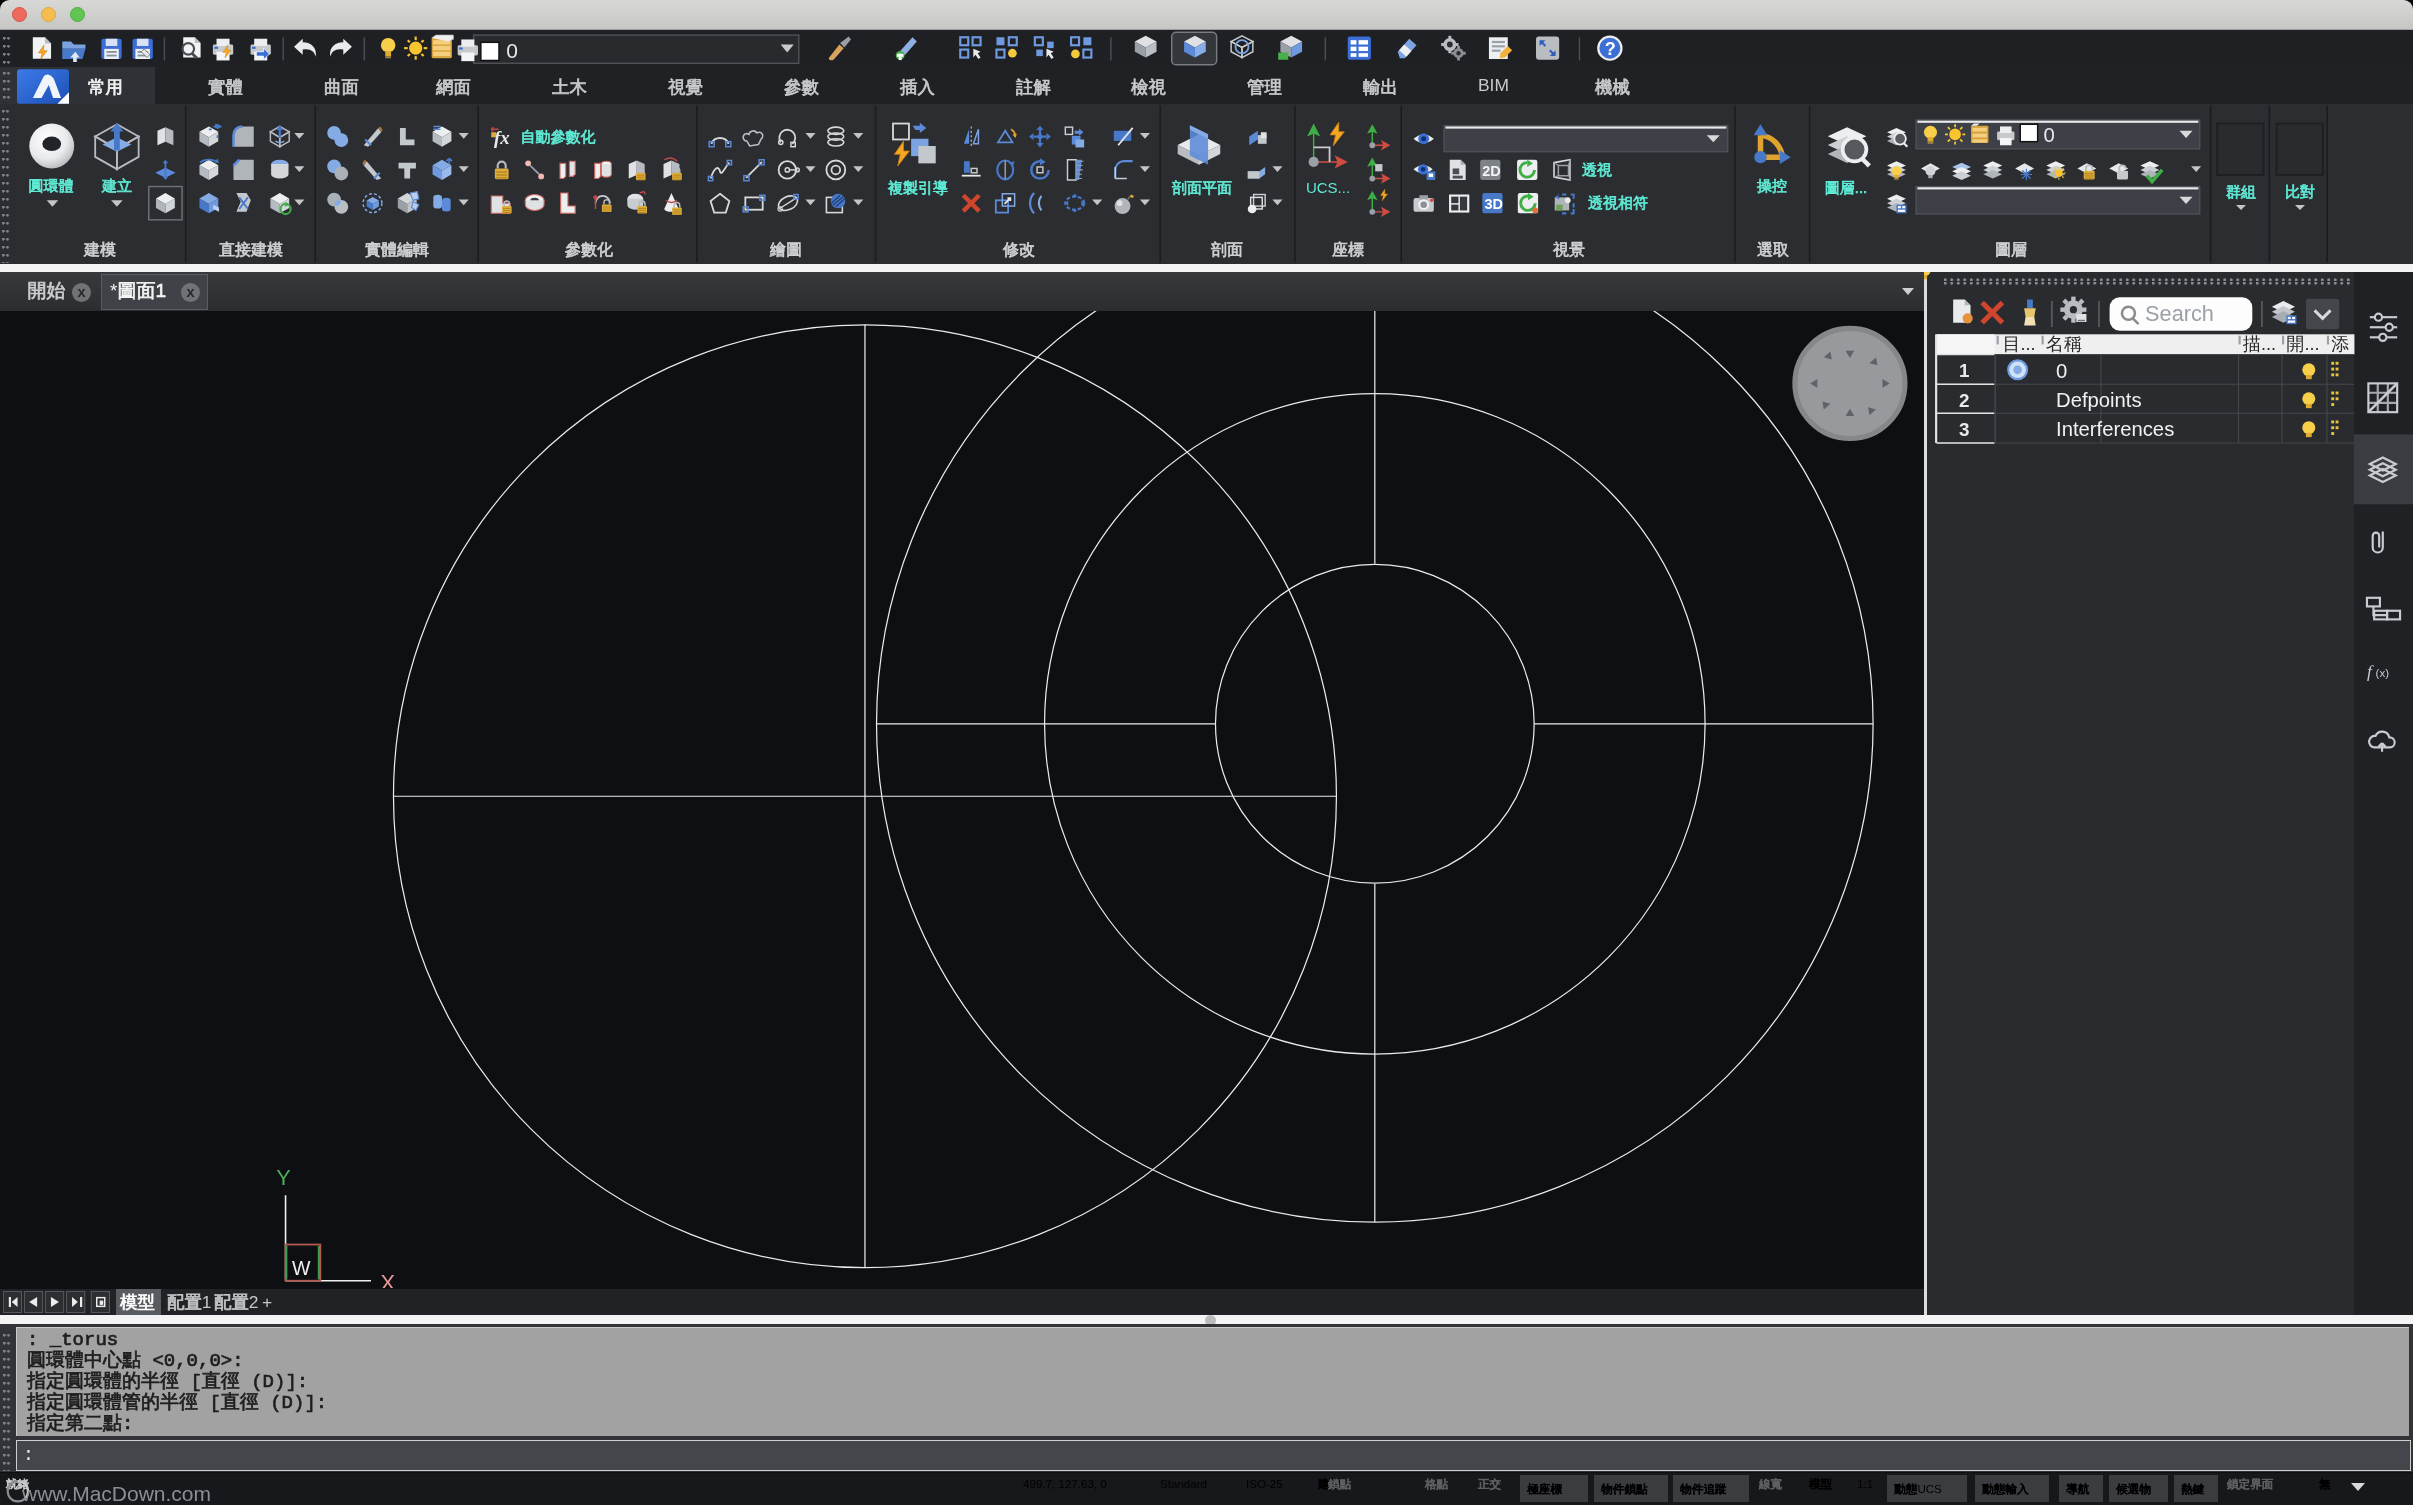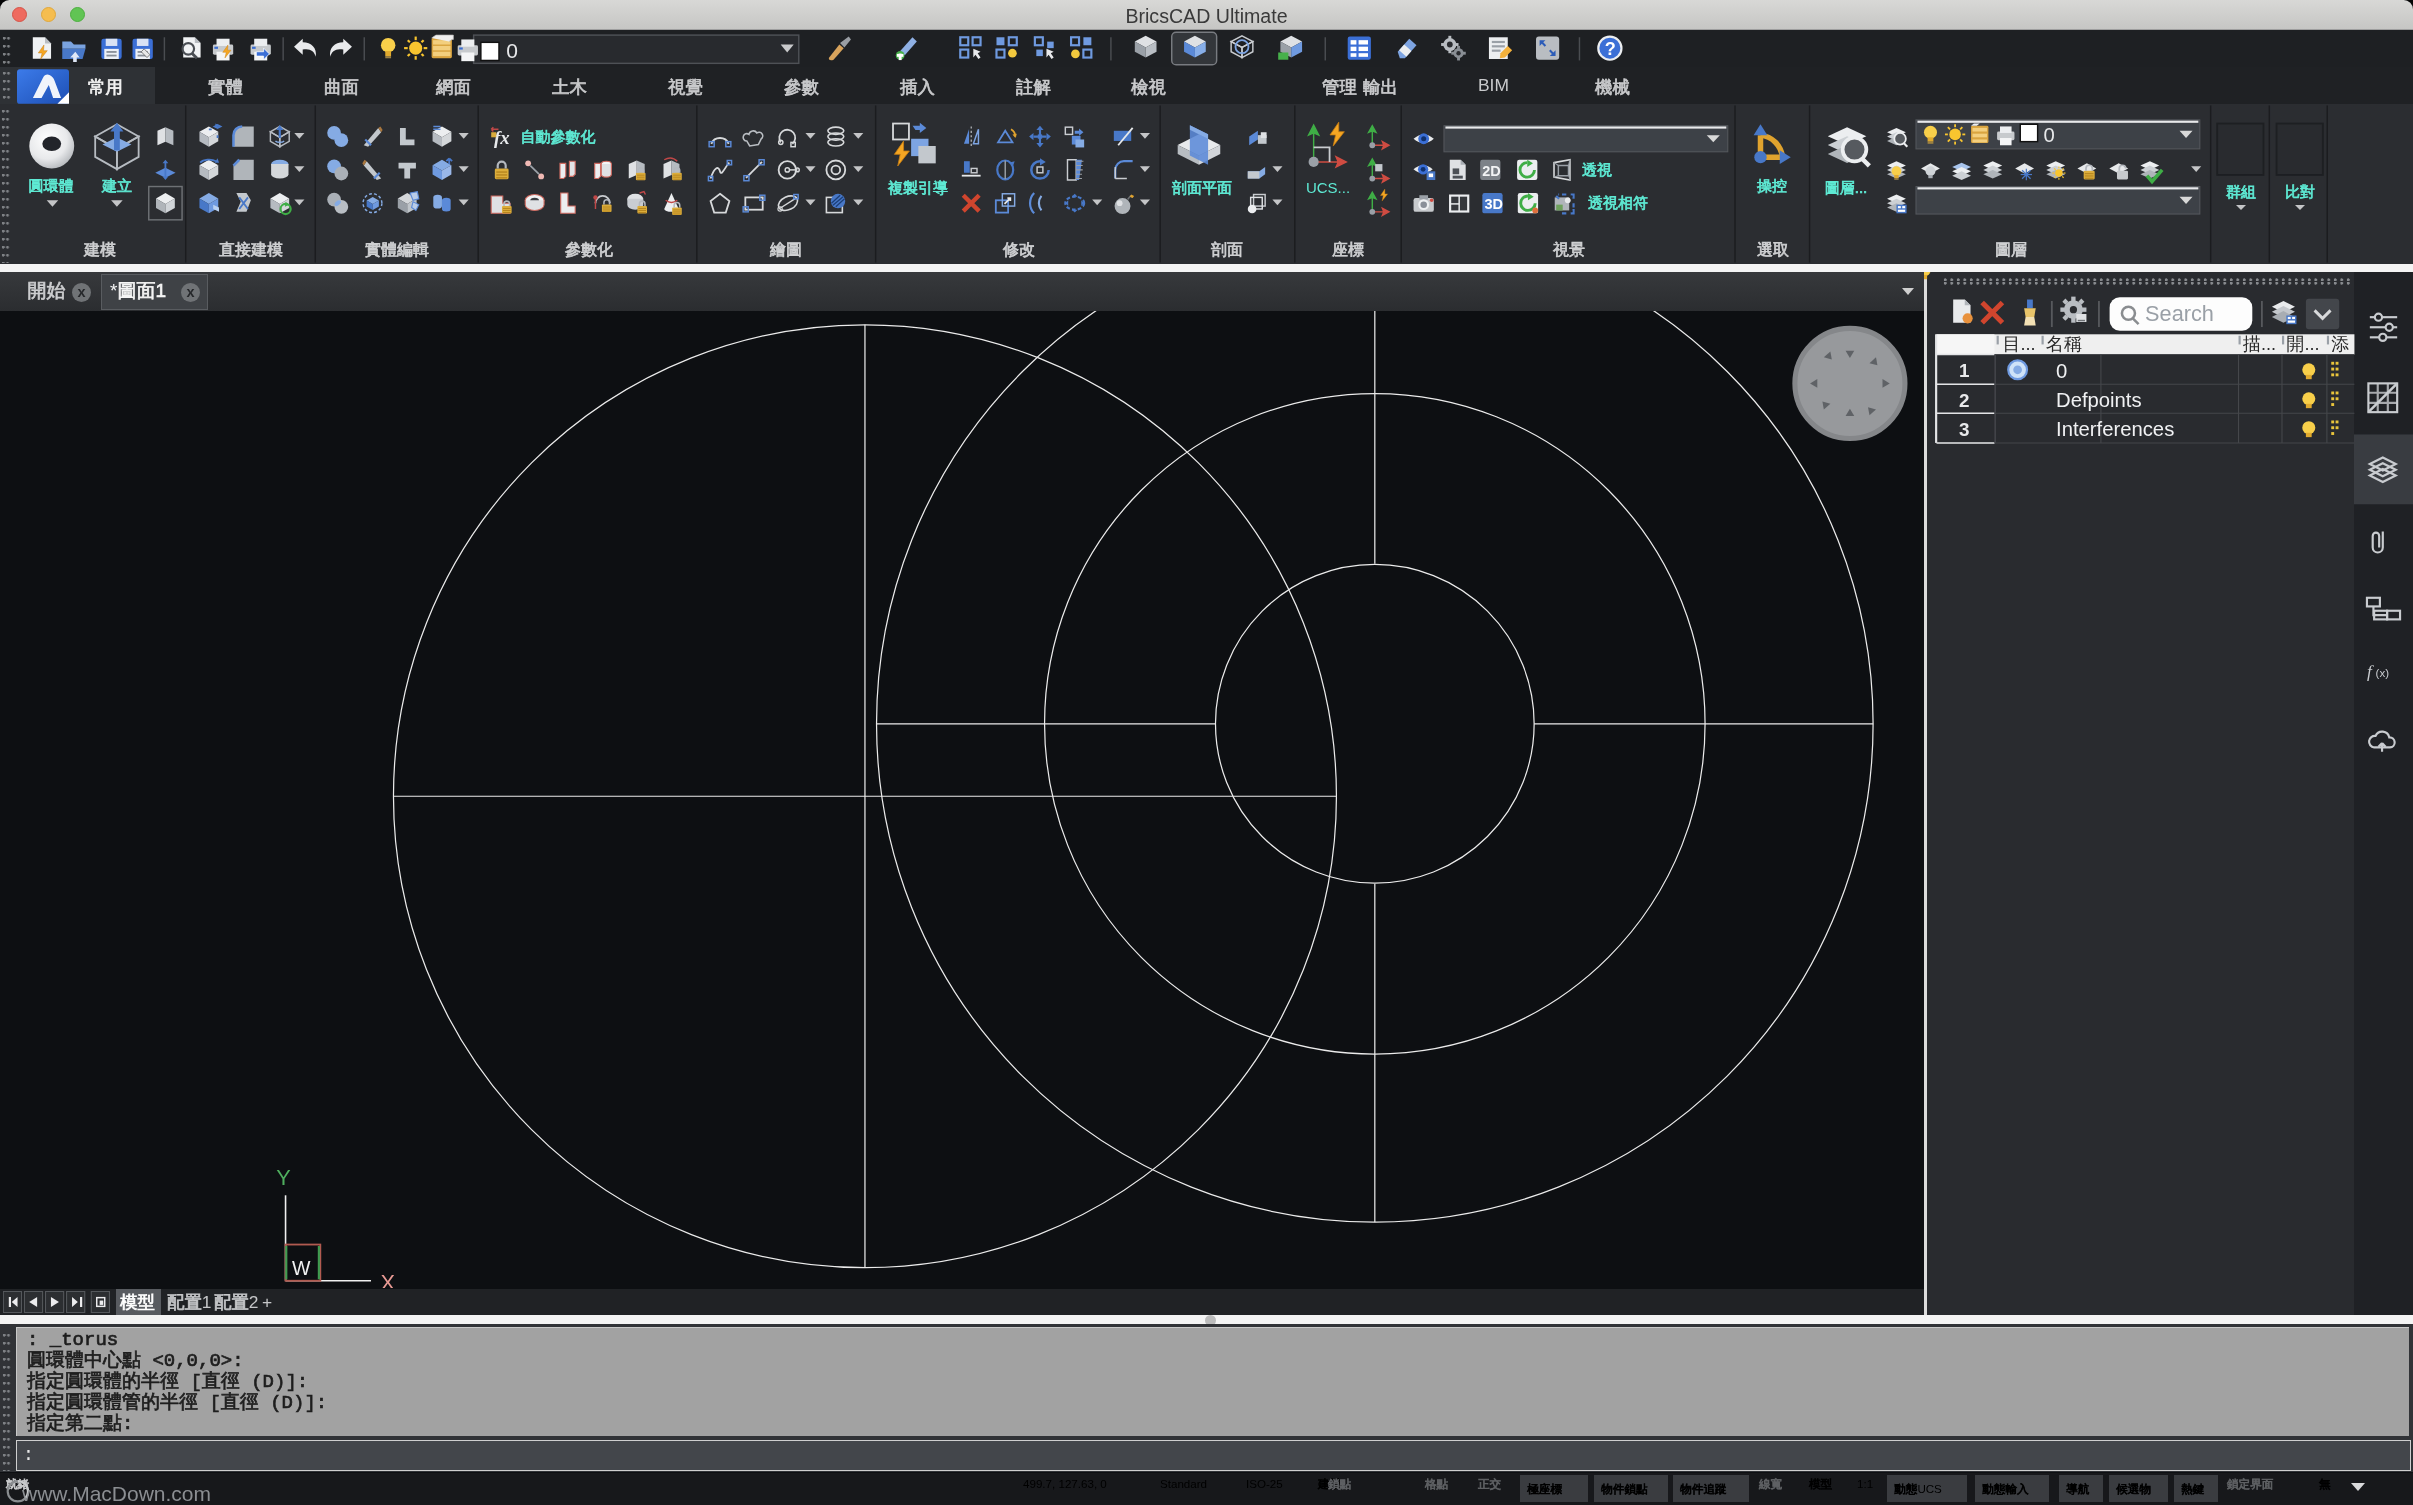--- a/index.html
+++ b/index.html
@@ -51,21 +51,20 @@
   #rstrip { left:2354px; top:272px; width:59px; height:1043px; background:#1f2125; }
 </style>
 </head>
 <body>
 <div id="page">
 
 <div id="titlebar" class="abs"></div>
 <div class="abs tl" style="left:12.3px;background:#ee6a5f;border:0.7px solid #d55347"></div>
 <div class="abs tl" style="left:41px;background:#f5bd4f;border:0.7px solid #dfa73c"></div>
 <div class="abs tl" style="left:70px;background:#61c454;border:0.7px solid #4caf3f"></div>
-<div id="title" class="abs">BricsCAD Ultimate</div>
 
 <div id="qat" class="abs"></div>
 <svg class="abs" style="left:0;top:30px" width="2413" height="37" viewBox="0 0 3332 51">
 <defs>
 <g id="printerQ">
           <rect x="4" y="12" width="28" height="14" rx="2" fill="#c7cacd"></rect>
           <rect x="9" y="4" width="18" height="10" fill="#eceef0"></rect>
           <rect x="9" y="22" width="18" height="12" fill="#f4f5f6"></rect>
           <rect x="6" y="15" width="5" height="3" fill="#3c6fd1"></rect>
         </g>
@@ -304,21 +303,21 @@
 <div class="abs rtab act cj" style="left:88px">常用</div>
 <div class="abs rtab cj" style="left:208px">實體</div>
 <div class="abs rtab cj" style="left:324px">曲面</div>
 <div class="abs rtab cj" style="left:436px">網面</div>
 <div class="abs rtab cj" style="left:552px">土木</div>
 <div class="abs rtab cj" style="left:668px">視覺</div>
 <div class="abs rtab cj" style="left:784px">參數</div>
 <div class="abs rtab cj" style="left:900px">插入</div>
 <div class="abs rtab cj" style="left:1016px">註解</div>
 <div class="abs rtab cj" style="left:1131px">檢視</div>
-<div class="abs rtab cj" style="left:1322px">管理</div>
+<div class="abs rtab cj" style="left:1247px">管理</div>
 <div class="abs rtab cj" style="left:1363px">輸出</div>
 <div class="abs rtab" style="left:1478px">BIM</div>
 <div class="abs rtab cj" style="left:1595px">機械</div>
 </div>
 
 <div id="ribbon" class="abs"></div>
 <div class="abs dots-v" style="left:1.4px;top:109px;width:9.4px;height:154px"></div>
 <div class="abs dots-v" style="left:2.2px;top:36px;width:9.4px;height:29px"></div>
 <div class="abs dots-v" style="left:2.2px;top:71px;width:9.4px;height:31px"></div>
 <div id="ribboncontent">

